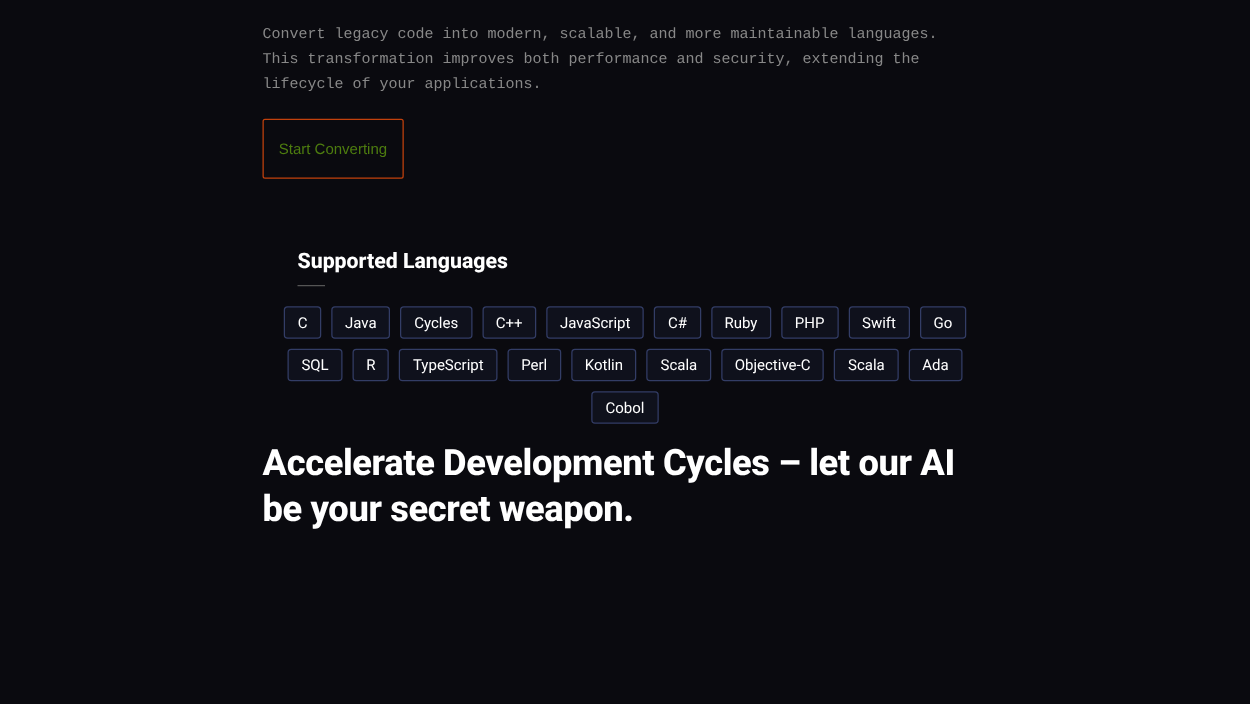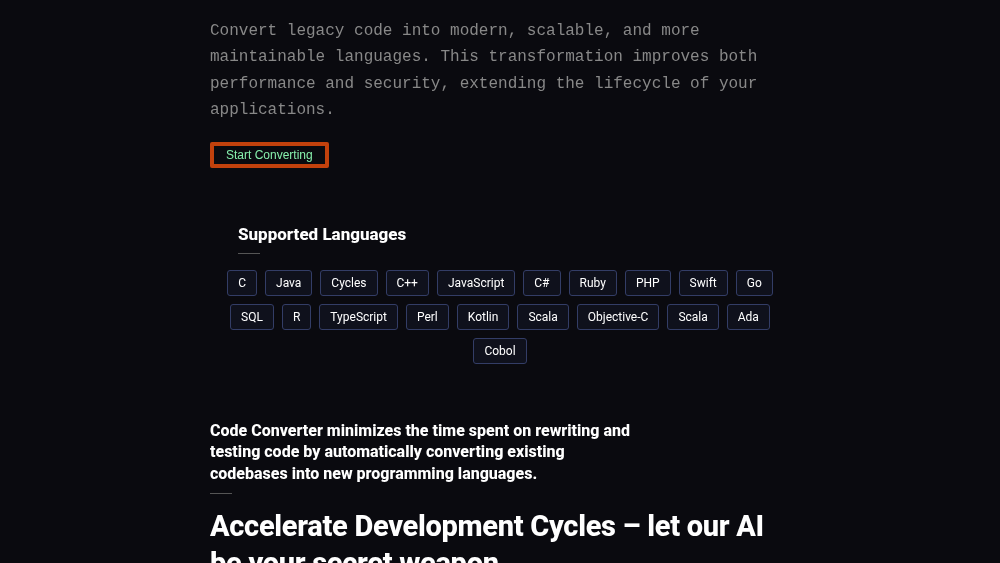--- a/index.html
+++ b/index.html
@@ -29,32 +29,32 @@
       margin-top: 0;
     }
     .subtitle {
       font-size: 16px;
       font-weight: 700;
       margin-top: 12px;
       color: #ffffff;
     }
     .description {
       font-family: "Courier New", Courier, monospace;
-      font-size: 16px;
+      font-size: 12px;
       color: #888888;
       margin-top: 18px;
       line-height: 1.65;
       max-width: 570px;
     }
     .cta-button {
       display: inline-block;
       background-color: transparent;
-      border: 4px solid #c2410c;
-      color: #86efac;
-      padding: 2px 12px;
+      border: 1px solid #c2410c;
+      color: #4d7c0f;
+      padding: 16px 12px;
       font-size: 12px;
       margin-top: 18px;
       cursor: pointer;
       border-radius: 2px;
     }
     .section-heading {
       font-size: 17px;
       font-weight: 800;
       margin-top: 56px;
       position: relative;
@@ -138,15 +138,14 @@
       <span class="language-tag">TypeScript</span>
       <span class="language-tag">Perl</span>
       <span class="language-tag">Kotlin</span>
       <span class="language-tag">Scala</span>
       <span class="language-tag">Objective-C</span>
       <span class="language-tag">Scala</span>
       <span class="language-tag">Ada</span>
       <span class="language-tag">Cobol</span>
     </div>
 
-  <p class="benefit-text">Code Converter minimizes the time spent on rewriting and testing code by automatically converting existing codebases into new programming languages.</p>
   <h2 class="accelerate-heading">Accelerate Development Cycles – let our AI be your secret weapon.</h2>
 </div>
 
 </body></html>

